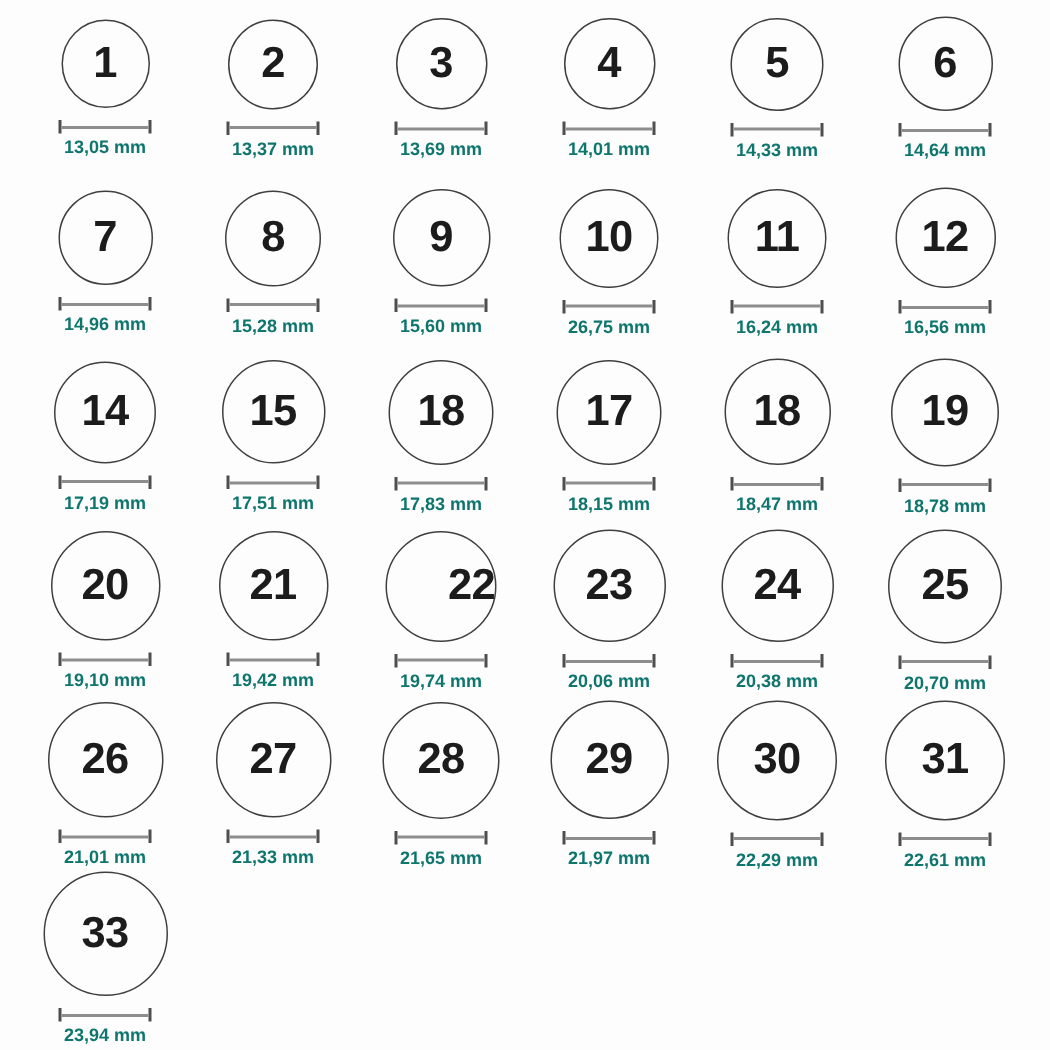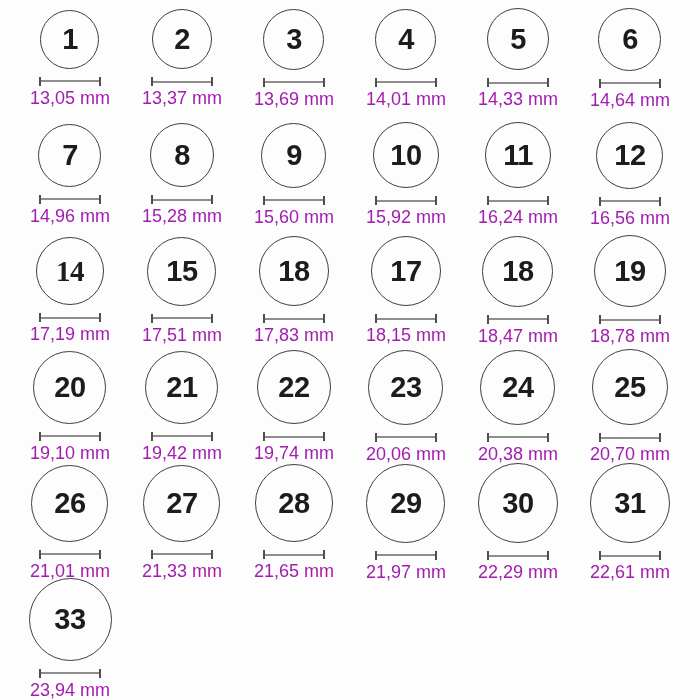--- a/index.html
+++ b/index.html
@@ -55,23 +55,23 @@
     position: absolute;
     left: 0;
     right: 0;
     top: 50%;
     margin-top: -1px;
     height: 2px;
     background: #8d8d8d;
   }
   .mm-label {
     margin-top: 2px;
-    font-weight: 400;
-    font-size: 18px;
-    color: #a21caf;
+    font-weight: 700;
+    font-size: 12px;
+    color: #0f766e;
     white-space: nowrap;
   }
 </style>
 </head>
 <body>
 
 <main class="grid">
   <div class="cell">
     <div class="circle" style="width: 59px; height: 59px;">
       <span class="num">1</span>
@@ -142,42 +142,42 @@
     </div>
     <div class="ruler"></div>
     <div class="mm-label">15,60 mm</div>
   </div>
 
   <div class="cell">
     <div class="circle" style="width: 66px; height: 66px;">
       <span class="num">10</span>
     </div>
     <div class="ruler"></div>
-    <div class="mm-label">15,92 mm</div>
+    <div class="mm-label">26,75 mm</div>
   </div>
 
   <div class="cell">
     <div class="circle" style="width: 66px; height: 66px;">
       <span class="num">11</span>
     </div>
     <div class="ruler"></div>
     <div class="mm-label">16,24 mm</div>
   </div>
 
   <div class="cell">
     <div class="circle" style="width: 67px; height: 67px;">
       <span class="num">12</span>
     </div>
     <div class="ruler"></div>
     <div class="mm-label">16,56 mm</div>
   </div>
 
 
   <div class="cell">
-    <div class="circle" style="width: 68px; height: 68px; font-family: Liberation Serif, serif;">
+    <div class="circle" style="width: 68px; height: 68px;">
       <span class="num">14</span>
     </div>
     <div class="ruler"></div>
     <div class="mm-label">17,19 mm</div>
   </div>
 
   <div class="cell">
     <div class="circle" style="width: 69px; height: 69px;">
       <span class="num">15</span>
     </div>
@@ -227,21 +227,21 @@
 
   <div class="cell">
     <div class="circle" style="width: 73px; height: 73px;">
       <span class="num">21</span>
     </div>
     <div class="ruler"></div>
     <div class="mm-label">19,42 mm</div>
   </div>
 
   <div class="cell">
-    <div class="circle" style="width: 74px; height: 74px;">
+    <div class="circle" style="width: 74px; height: 74px; justify-content: flex-end;">
       <span class="num">22</span>
     </div>
     <div class="ruler"></div>
     <div class="mm-label">19,74 mm</div>
   </div>
 
   <div class="cell">
     <div class="circle" style="width: 75px; height: 75px;">
       <span class="num">23</span>
     </div>

